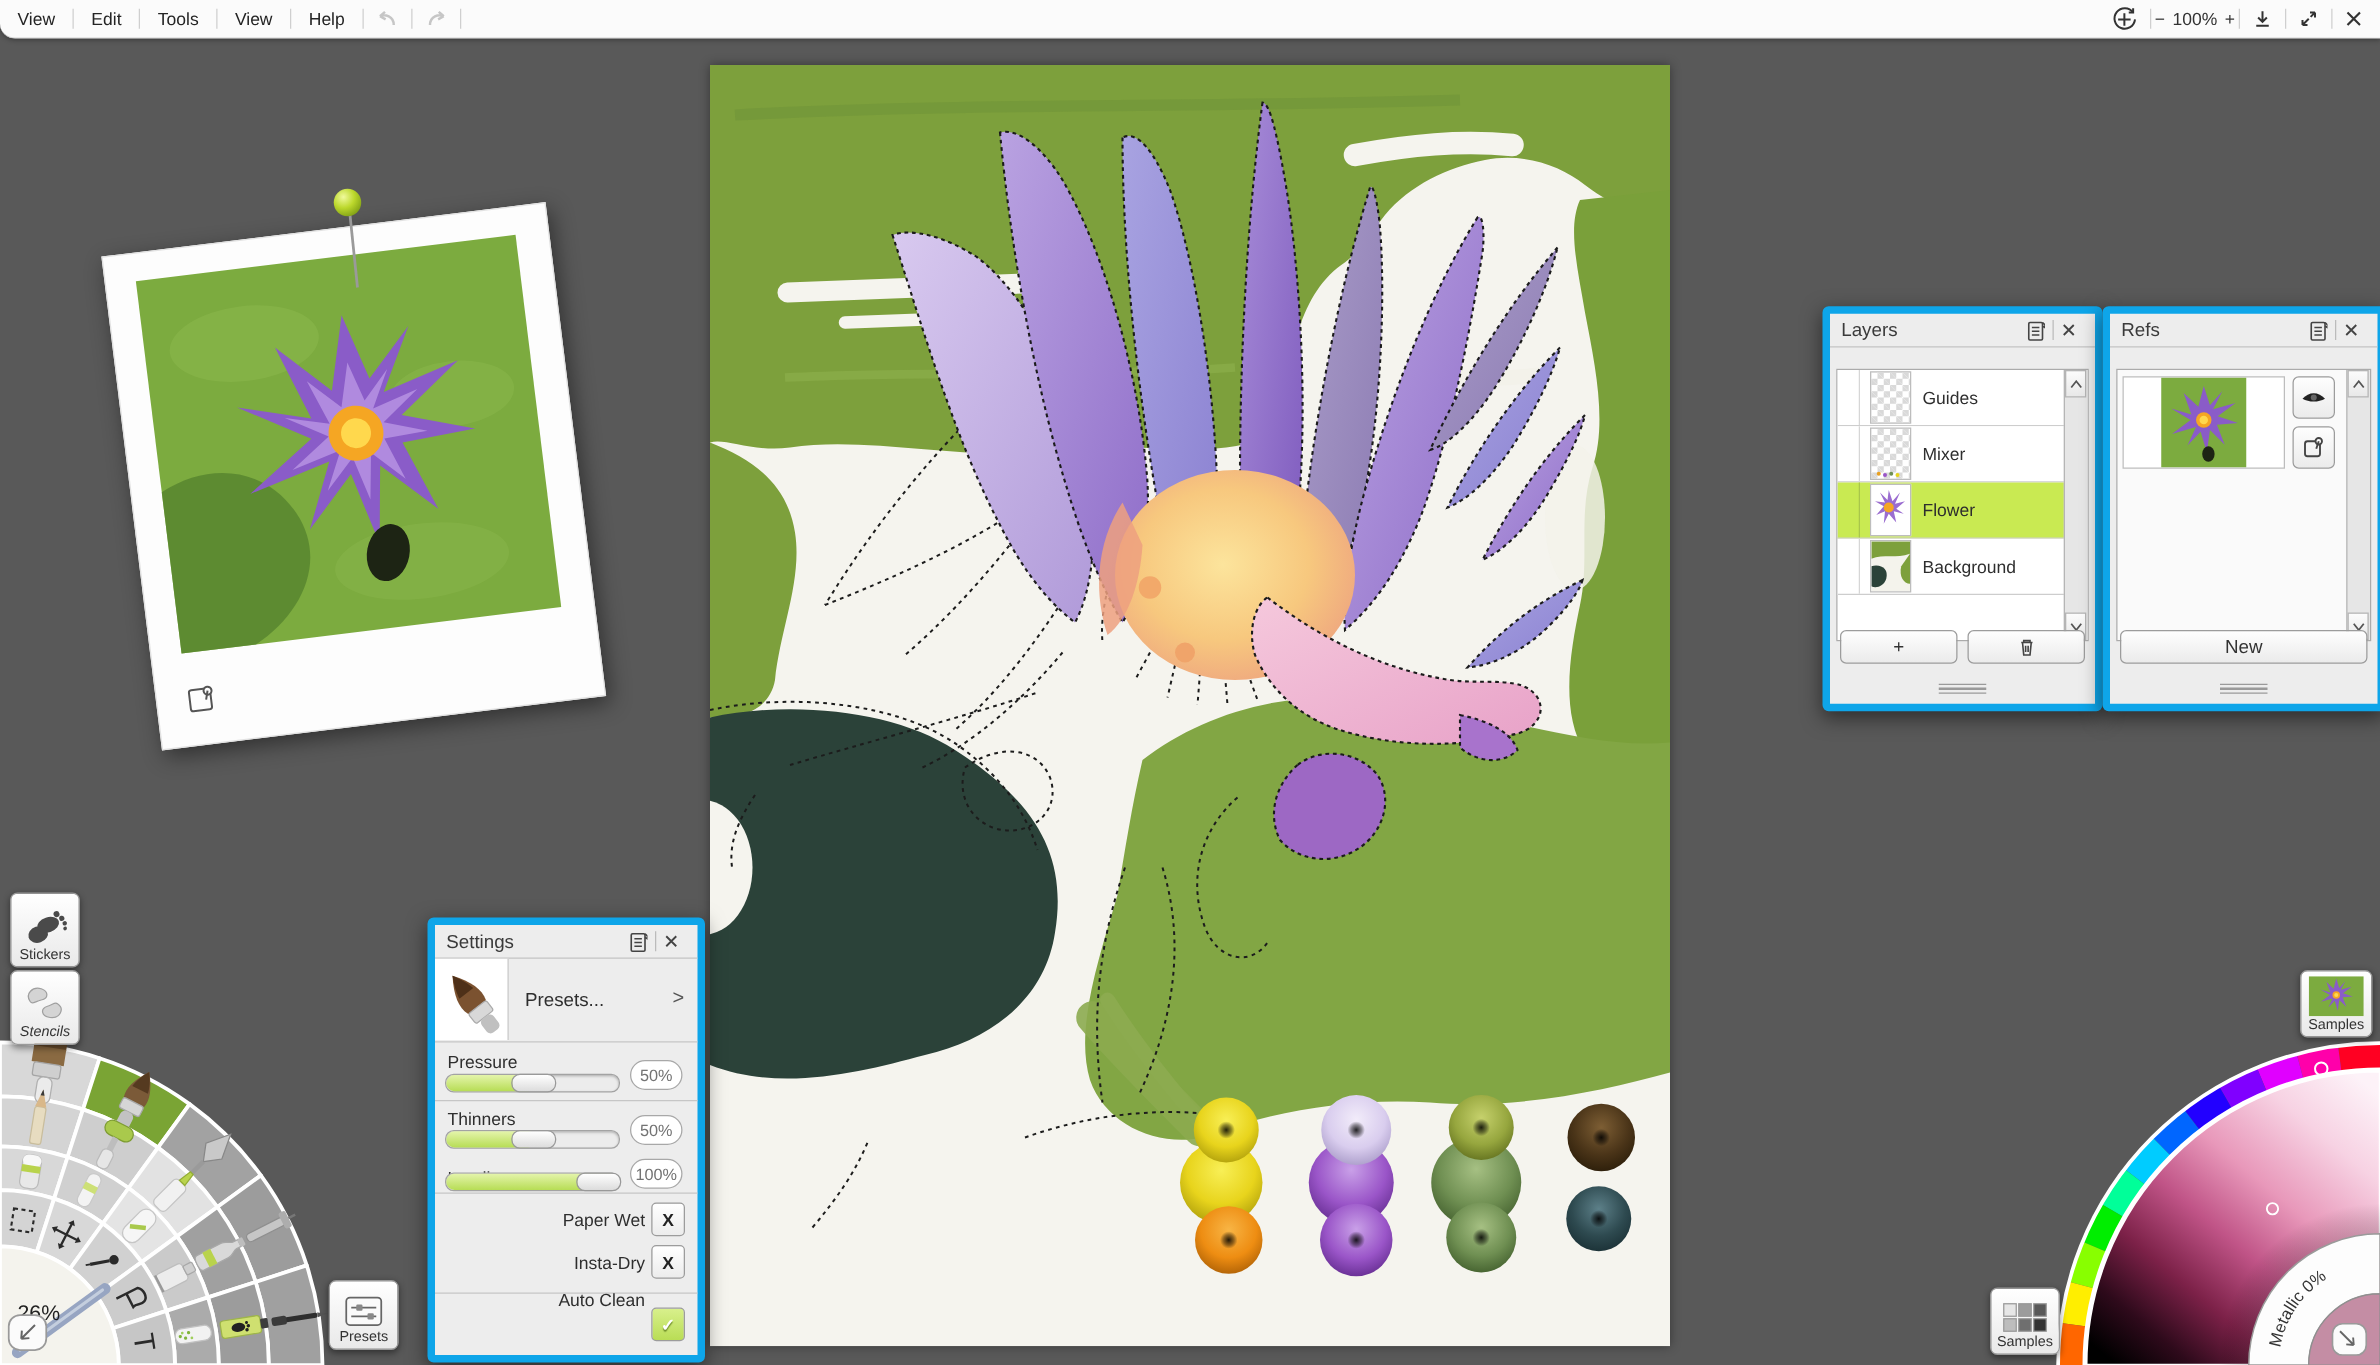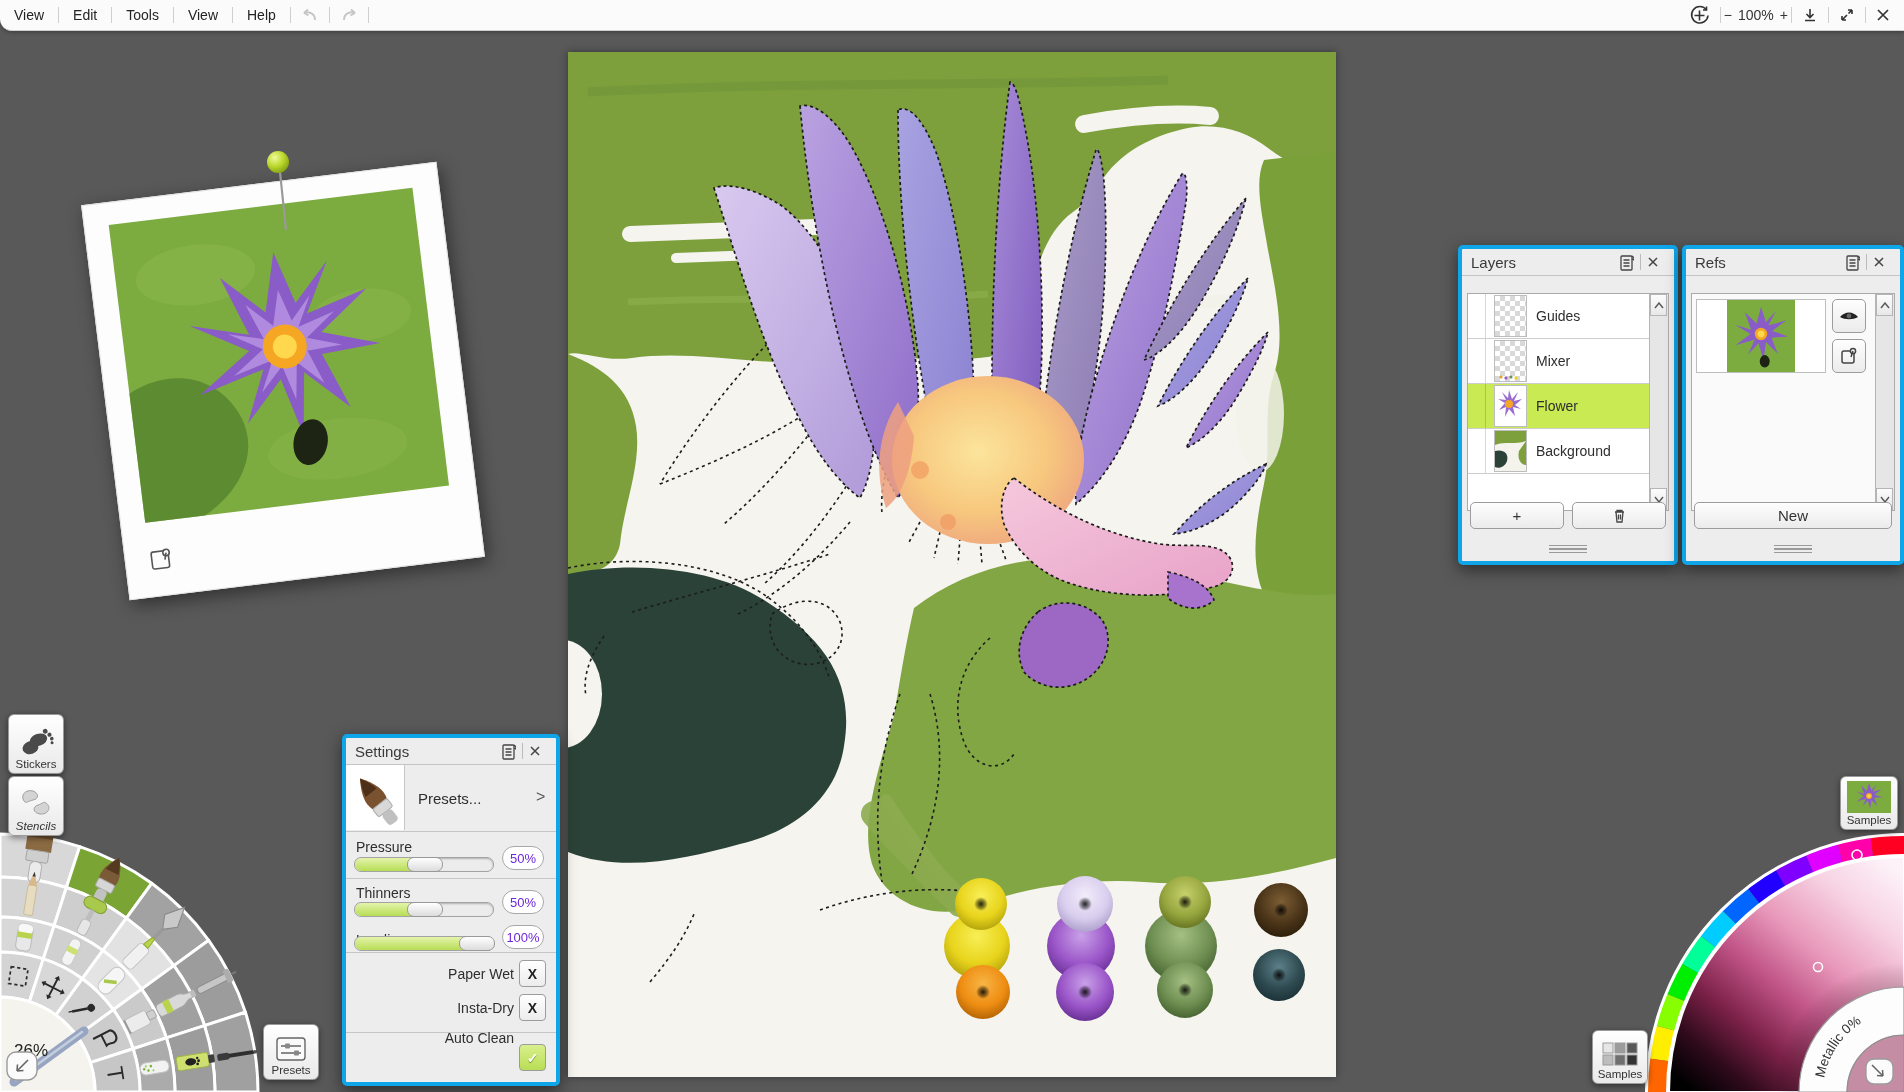--- a/index.html
+++ b/index.html
@@ -8,21 +8,21 @@
   
   .menubar{position:absolute;left:0;top:0;width:1904px;height:30px;background:#fbfbfb;
            border-bottom:1px solid #d0d0d0;border-bottom-left-radius:12px;display:flex;align-items:center;z-index:40;
            box-shadow:0 1px 4px rgba(0,0,0,.35);}
   .menu-item{padding:0 14px;font-size:14px;color:#242424;cursor:default;}
   .vsep{width:1px;height:16px;background:#cfcfcf;}
   .mb-ico{display:flex;align-items:center;justify-content:center;padding:0 9px;}
   .mb-right{position:absolute;right:4px;top:0;height:30px;display:flex;align-items:center;}
   .zoomtxt{font-size:14px;color:#333;padding:0 3px;}
   
-  .panel{position:absolute;background:#ededed;border:4px solid #0ea5e9;border-radius:5px;
+  .panel{position:absolute;background:#ededed;border:6px solid #0ea5e9;border-radius:5px;
          box-shadow:0 5px 16px rgba(0,0,0,.5);z-index:30;}
   .ptitle{height:26px;display:flex;align-items:center;padding:0 9px;font-size:15px;color:#3a3a3a;
           border-bottom:1px solid #c4c4c4;}
   .ptitle .sp{flex:1;}
   .ticon{display:flex;align-items:center;padding:0 6px;}
   .listbox{position:absolute;background:#fff;border:1px solid #ababab;margin-top:14px;}
   .lrow{height:44px;display:flex;align-items:center;border-bottom:1px solid #cdcdcd;background:#fff;}
   .lrow.sel{background:#c9ea52;}
   .lgut{width:17px;height:100%;border-right:1px solid #d6d6d6;}
   .lthumb{width:31px;height:40px;margin:0 9px 0 8px;border:1px solid #bdbdbd;background:#fff;position:relative;overflow:hidden;}
@@ -38,21 +38,21 @@
   .grip{position:absolute;left:50%;transform:translateX(-50%);width:38px;display:flex;flex-direction:column;gap:2px;}
   .grip i{height:1.5px;background:#9a9a9a;display:block;}
   
   .srow-label{position:absolute;font-size:14px;color:#2e2e2e;}
   .slider{position:absolute;height:13px;border-radius:7px;background:#ececec;border:1px solid #a3a3a3;
           box-shadow:inset 0 1px 2px rgba(0,0,0,.25);}
   .sfill{position:absolute;left:0;top:0;bottom:0;border-radius:7px;background:linear-gradient(#e4f4ab,#b7dd55);}
   .sthumb{position:absolute;top:-1px;width:34px;height:13px;border-radius:7px;background:linear-gradient(#ffffff,#dcdcdc);
           border:1px solid #999;}
   .valbox{position:absolute;width:40px;height:22px;background:#fff;border:1px solid #a8a8a8;border-radius:12px;
-          font-size:13px;color:#6d28d9;display:flex;align-items:center;justify-content:center;}
+          font-size:13px;color:#737373;display:flex;align-items:center;justify-content:center;}
   .togglebox{position:absolute;width:25px;height:25px;background:linear-gradient(#fff,#ececec);border:1px solid #9c9c9c;
              border-radius:4px;display:flex;align-items:center;justify-content:center;font-size:14px;font-weight:bold;color:#222;}
   .togglebox.on{background:linear-gradient(#d8f08c,#b9dd55);color:#fff;text-shadow:0 1px 1px #6d8c27;}
   .divline{position:absolute;left:0;right:0;height:1px;background:#c6c6c6;}
   
   .toolbtn{position:absolute;background:linear-gradient(#ffffff,#e9e9e9);border:1px solid #9a9a9a;border-radius:6px;
            box-shadow:0 2px 6px rgba(0,0,0,.45);display:flex;flex-direction:column;align-items:center;
            justify-content:flex-end;z-index:25;}
   .toolbtn .lab{font-size:11.5px;color:#333;padding:1px 0 3px;}
   .canvas-wrap{position:absolute;left:568px;top:52px;width:768px;height:1025px;box-shadow:0 0 8px rgba(0,0,0,.4);z-index:1;}

